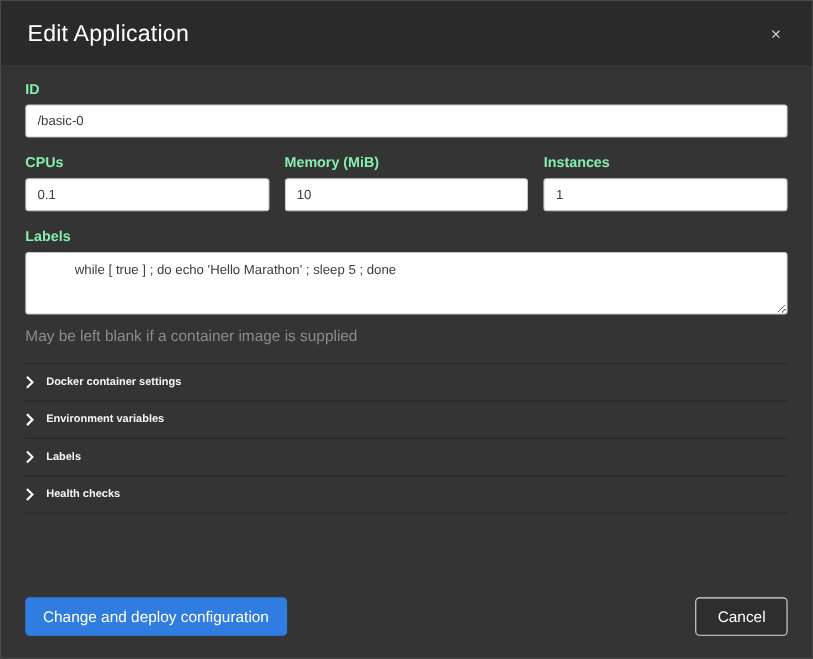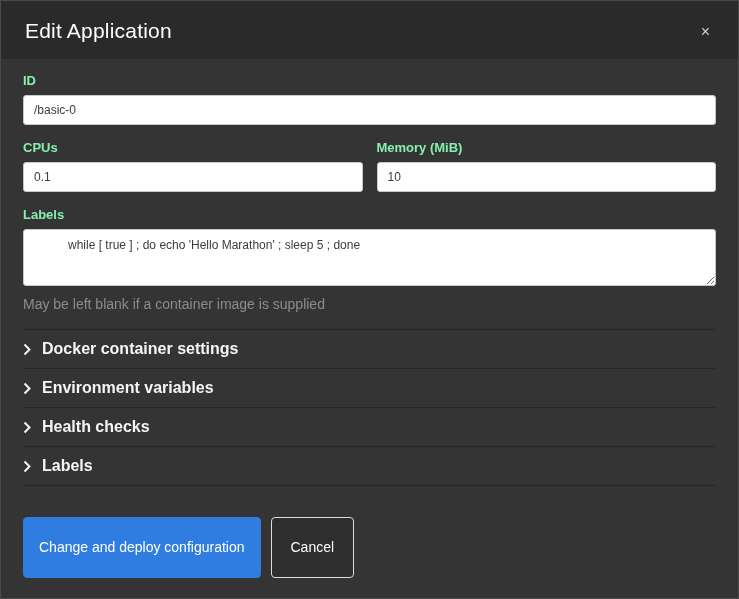--- a/index.html
+++ b/index.html
@@ -94,55 +94,56 @@
   }
   .section-row {
     border-top: 1px solid #272727;
     padding: 10px 0;
     display: flex;
     align-items: center;
     gap: 11px;
     cursor: pointer;
   }
   .section-label {
-    font-size: 16px;
+    font-size: 10px;
     font-weight: 700;
     color: #f5f5f5;
   }
   .chevron {
     display: inline-flex;
     width: 8px;
     flex: 0 0 8px;
   }
 
   
   .modal-footer {
     padding: 16px 22px 20px 22px;
     display: flex;
     gap: 10px;
     flex: 0 0 auto;
+    justify-content: space-between;
   }
   .btn {
     border-radius: 4px;
     font-size: 14px;
     padding: 9px 15px;
     cursor: pointer;
     font-family: inherit;
     line-height: 1.1;
   }
   .btn-primary {
     background: #2f7de1;
     border: 1px solid #2f7de1;
     color: #ffffff;
   }
   .btn-cancel {
     background: #2e2e2e;
     border: 1px solid #dcdcdc;
     color: #ffffff;
-    padding: 22px 19px;
+    padding: 9px 19px;
   }
 </style>
 </head>
 <body>
 
 <div class="modal">
 
   <div class="modal-header">
     <div class="modal-title">Edit Application</div>
     <button class="close-btn">×</button>
@@ -161,20 +162,26 @@
           <label>CPUs</label>
           <input class="text-input" type="text" value="0.1" style="">
         </div>
       </div>
       <div class="field-col">
         <div class="form-group" style="margin-bottom:0">
           <label>Memory (MiB)</label>
           <input class="text-input" type="text" value="10" style="">
         </div>
       </div>
+      <div class="field-col">
+        <div class="form-group" style="margin-bottom:0">
+          <label>Instances</label>
+          <input class="text-input" type="text" value="1" style="">
+        </div>
+      </div>
     </div>
 
     <div class="form-group command">
       <label>Labels</label>
       <textarea class="text-area" style="">while [ true ] ; do echo 'Hello Marathon' ; sleep 5 ; done</textarea>
       <div class="help-text">May be left blank if a container image is supplied</div>
     </div>
 
     <div class="sections">
 
@@ -195,30 +202,30 @@
         </span>
         <span class="section-label">Environment variables</span>
       </div>
 
       <div class="section-row">
         <span class="chevron">
           <svg width="8" height="13" viewBox="0 0 8 13">
               <path d="M1.5 1.5 L6.5 6.5 L1.5 11.5" stroke="#f5f5f5" stroke-width="2" fill="none"></path>
             </svg>
         </span>
+        <span class="section-label">Labels</span>
+      </div>
+
+      <div class="section-row">
+        <span class="chevron">
+          <svg width="8" height="13" viewBox="0 0 8 13">
+              <path d="M1.5 1.5 L6.5 6.5 L1.5 11.5" stroke="#f5f5f5" stroke-width="2" fill="none"></path>
+            </svg>
+        </span>
         <span class="section-label">Health checks</span>
-      </div>
-
-      <div class="section-row">
-        <span class="chevron">
-          <svg width="8" height="13" viewBox="0 0 8 13">
-              <path d="M1.5 1.5 L6.5 6.5 L1.5 11.5" stroke="#f5f5f5" stroke-width="2" fill="none"></path>
-            </svg>
-        </span>
-        <span class="section-label">Labels</span>
       </div>
 
 
     </div>
 
   </div>
 
   <div class="modal-footer">
     <button class="btn btn-primary">Change and deploy configuration</button>
     <button class="btn btn-cancel">Cancel</button>

